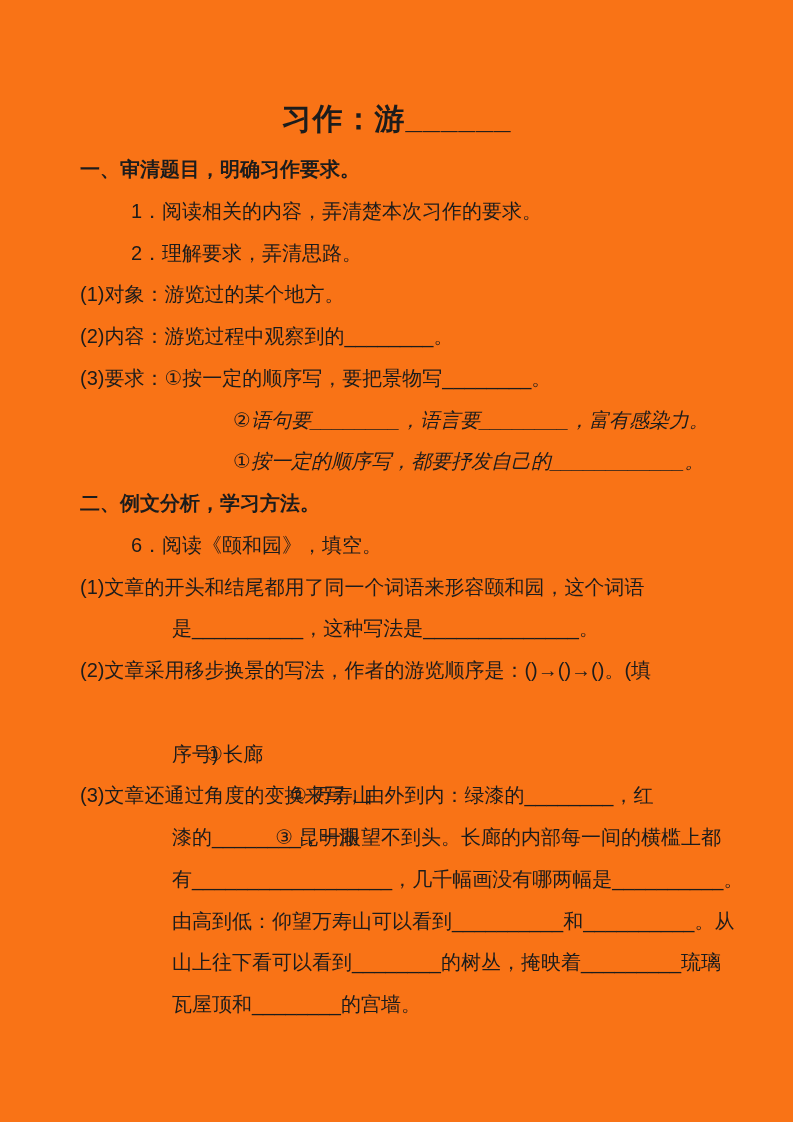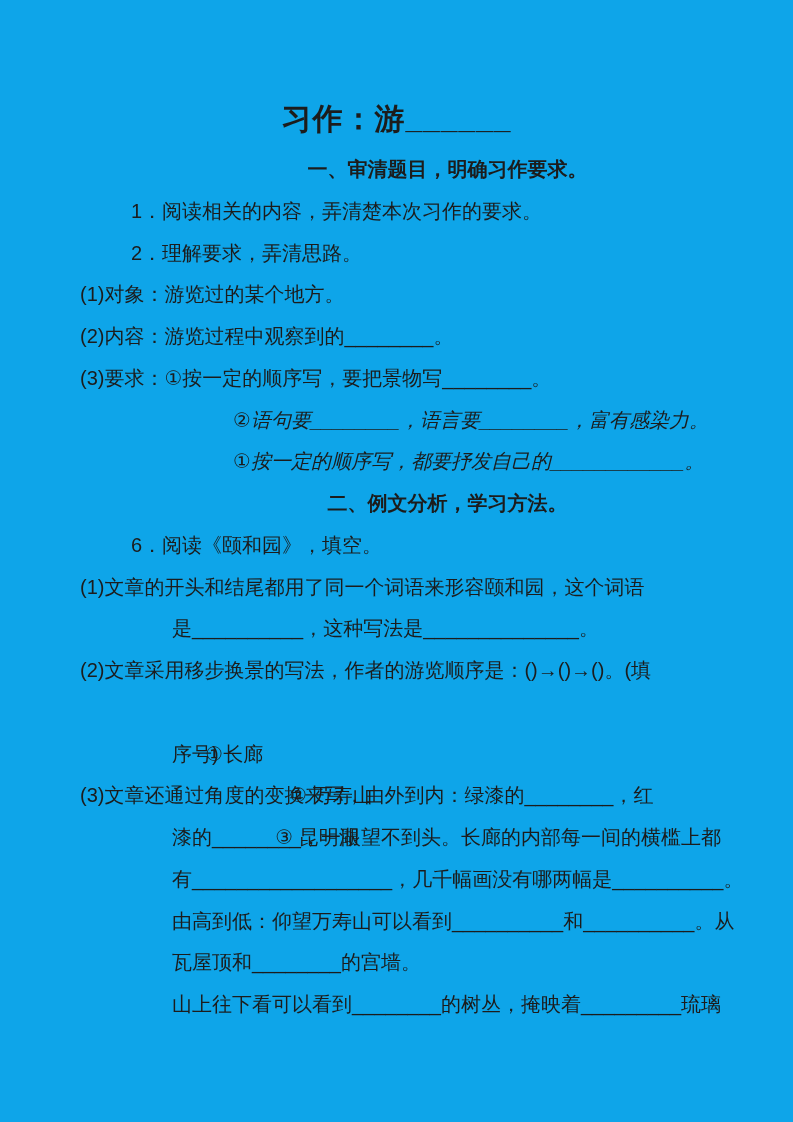--- a/index.html
+++ b/index.html
@@ -9,41 +9,41 @@
     height: 1122px;
     background: #ffffff;
     color: #1c1c1c;
     font-family: "Liberation Sans", "DejaVu Sans", sans-serif;
     position: relative;
     overflow: hidden;
   }
   .page {
     position: absolute;
     inset: 0;
-    background: #0ea5e9;
+    background: #f97316;
   }
   .title {
     margin-top: 96px;
     text-align: center;
     font-size: 30px;
     font-weight: 700;
     line-height: 46px;
     letter-spacing: 1px;
     white-space: pre;
   }
   .content {
     margin-top: 7px;
     font-size: 20px;
   }
   .line {
     height: 41.75px;
     line-height: 41.75px;
     white-space: pre;
   }
-  .l-h { padding-left: 102px; font-weight: 700; text-align: center; }
+  .l-h { padding-left: 80px; font-weight: 700; }
   .l-1 { padding-left: 131px; }
   .l-2 { padding-left: 80px; }
   .l-3 { padding-left: 172px; }
   .l-4 { padding-left: 233px; font-style: italic; }
   .options span { display: inline-block; }
   .opt-gap2 { margin-left: 84px; }
   .opt-gap3 { margin-left: 70px; }
   .footer {
     position: absolute;
     top: 1028px;
@@ -80,18 +80,18 @@
     <div class="line l-3 options">
       <span>①长廊</span>
       <span class="opt-gap2">② 万寿山</span>
       <span class="opt-gap3">③ 昆明湖</span>
     </div>
     <div class="line l-3">序号)</div>
     <div class="line l-2">(3)文章还通过角度的变换来写，由外到内：绿漆的________，红</div>
     <div class="line l-3">漆的________，一眼望不到头。长廊的内部每一间的横槛上都</div>
     <div class="line l-3">有__________________，几千幅画没有哪两幅是__________。</div>
     <div class="line l-3">由高到低：仰望万寿山可以看到__________和__________。从</div>
+    <div class="line l-3">山上往下看可以看到________的树丛，掩映着_________琉璃</div>
     <div class="line l-3">瓦屋顶和________的宫墙。</div>
-    <div class="line l-3">山上往下看可以看到________的树丛，掩映着_________琉璃</div>
   </div>
 
 
 </div>
 
 </body></html>

